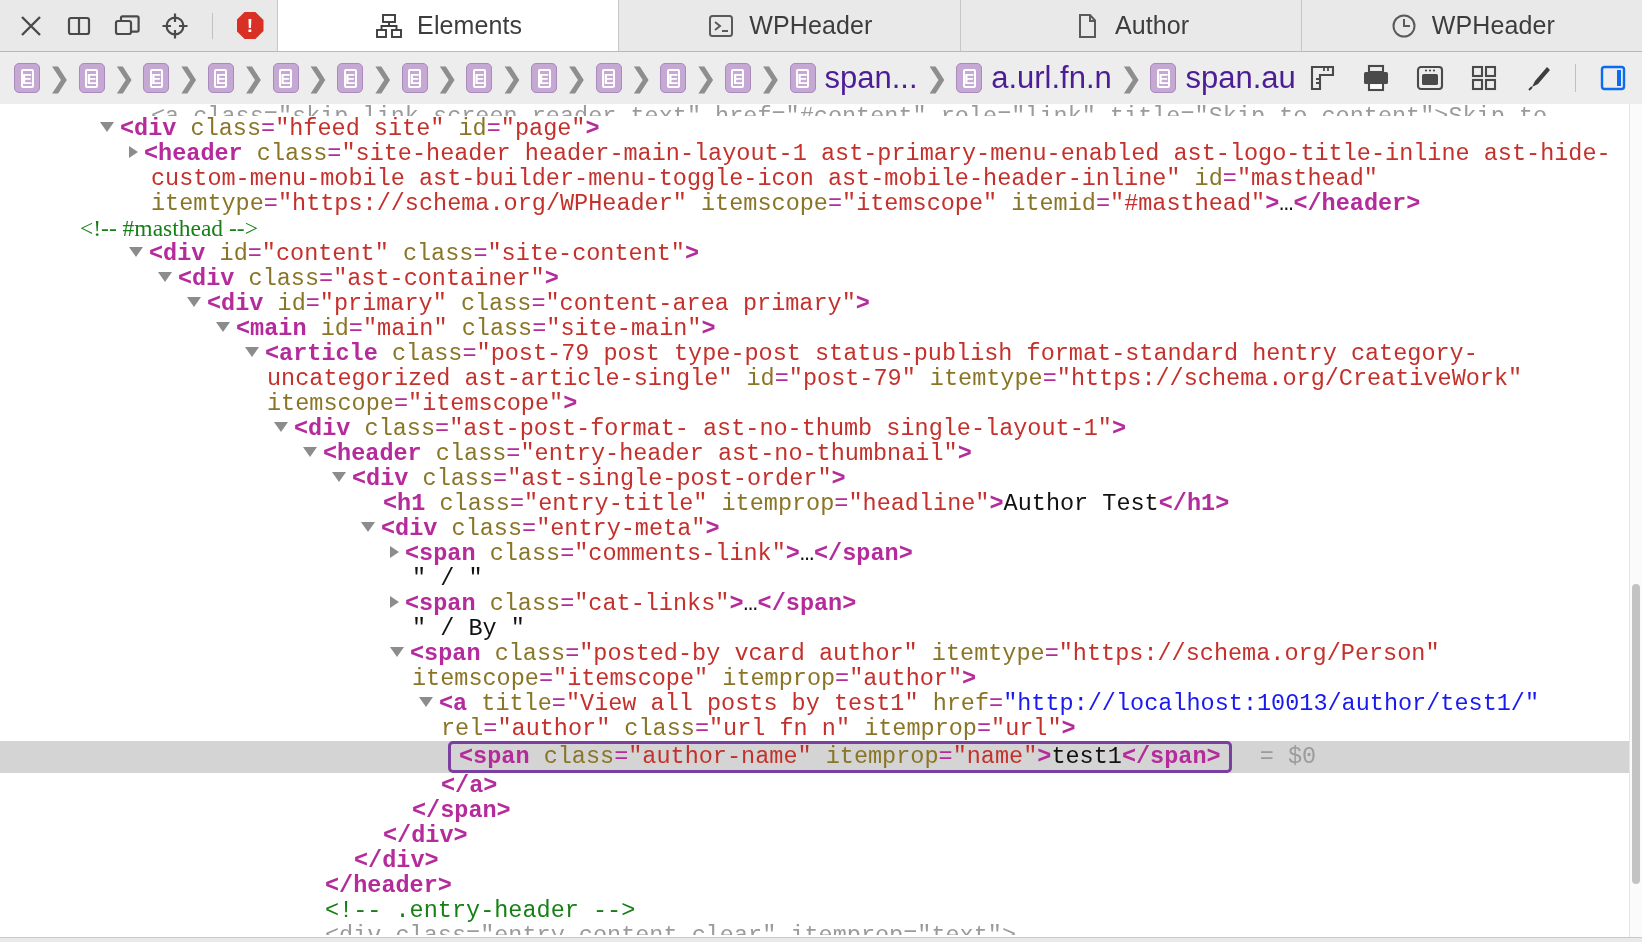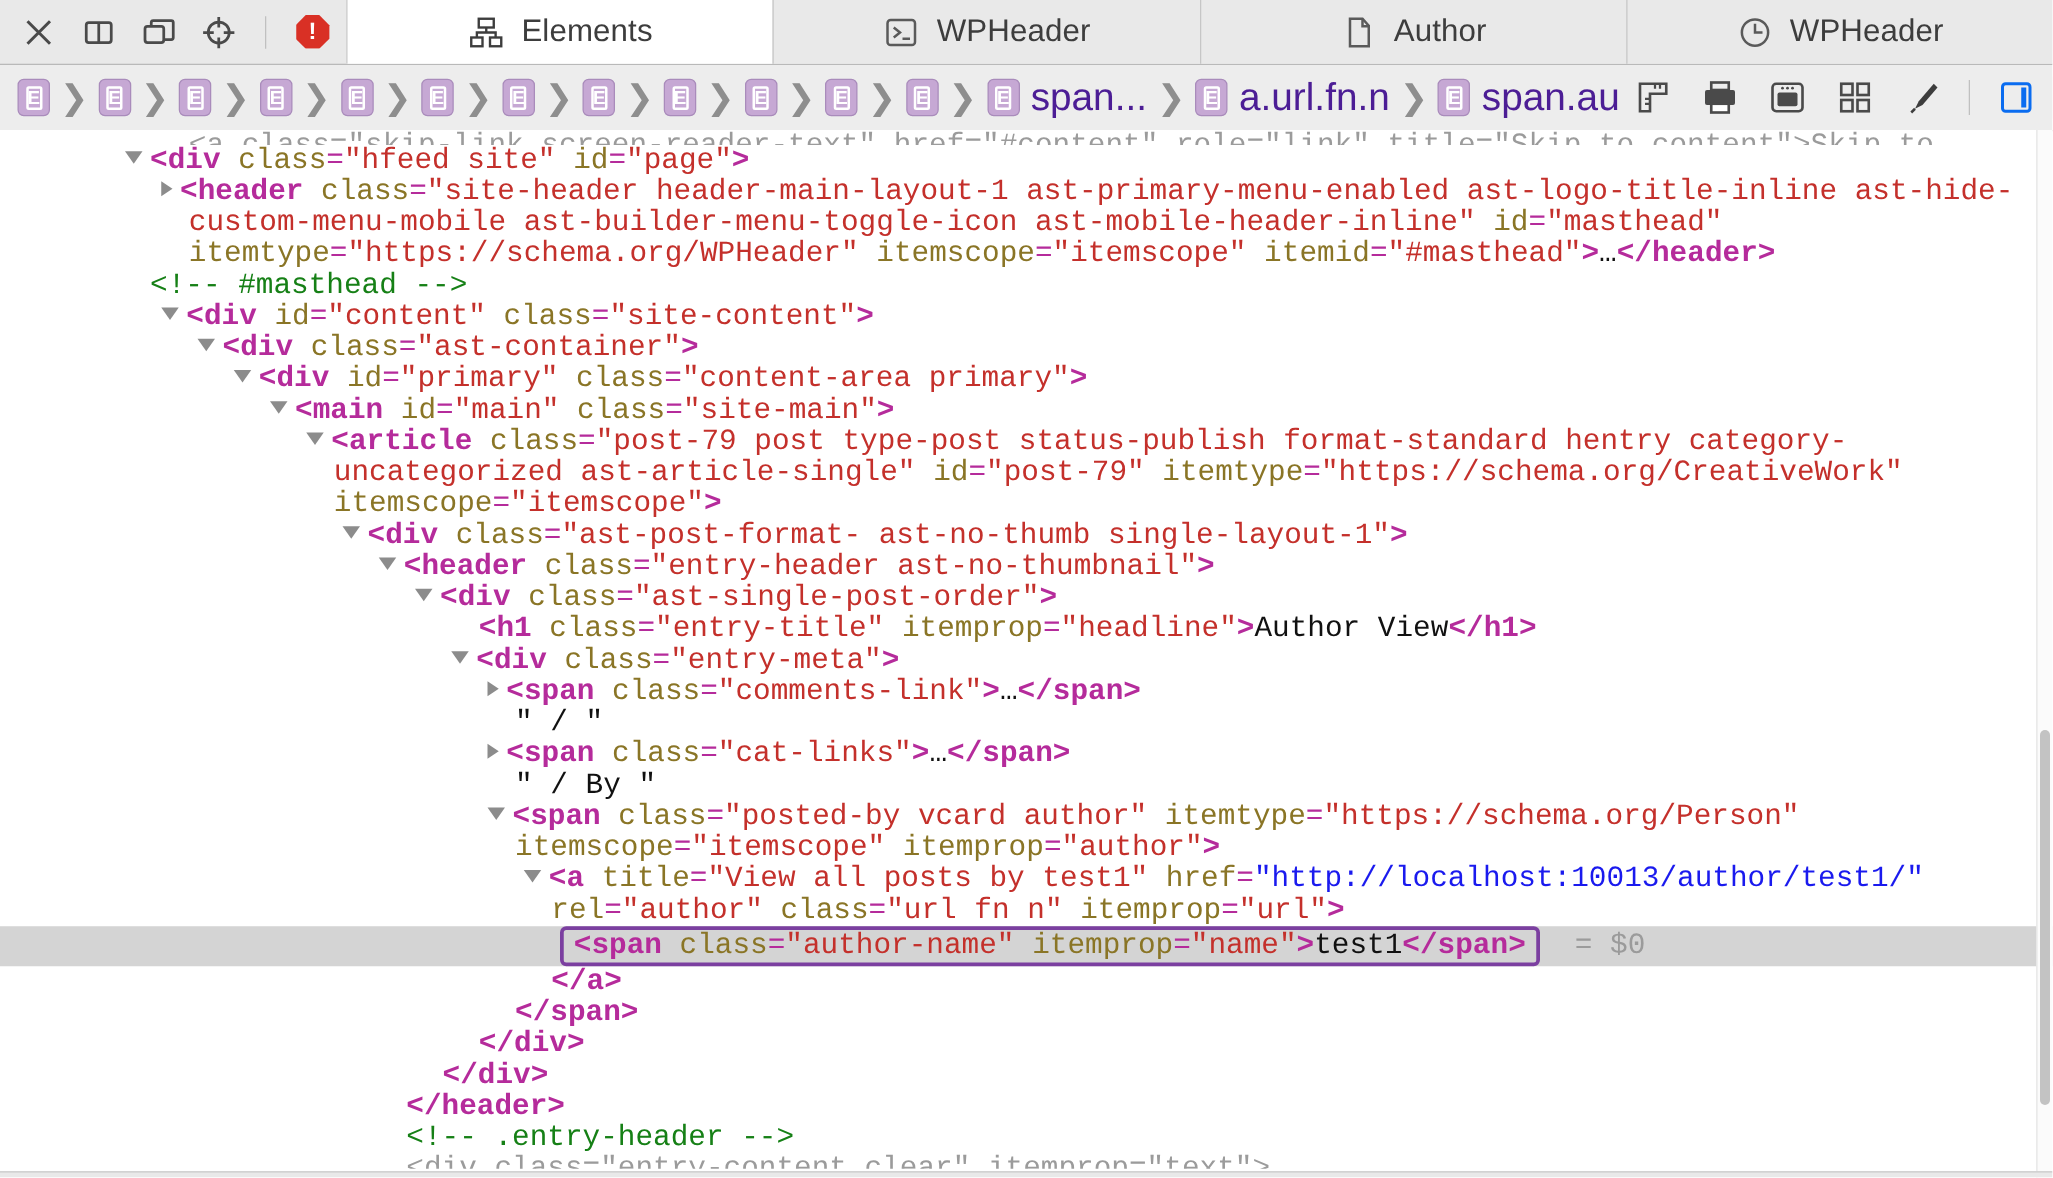--- a/index.html
+++ b/index.html
@@ -471,30 +471,30 @@
           <rect x="19" y="7" width="4" height="16" fill="#0a6cf0"></rect>
         </svg>
     </div>
   </div>
 </div>
 
 <div class="dom" id="domtree">
     <div class="line clipped-top" style="padding-left: 151px; text-indent: 0px;"><span class="gray">&lt;a class="skip-link screen-reader-text" href="#content" role="link" title="Skip to content"&gt;Skip to content&lt;/a&gt;</span></div>
     <div class="line" style="padding-left: 122px; text-indent: -22px;"><span class="tw open"></span><span class="tag">&lt;div</span> <span class="attr">class</span><span class="eq">=</span><span class="val">"hfeed site"</span> <span class="attr">id</span><span class="eq">=</span><span class="val">"page"</span><span class="tag">&gt;</span></div>
     <div class="line" style="padding-left: 151px; text-indent: -22px;"><span class="tw"></span><span class="tag">&lt;header</span> <span class="attr">class</span><span class="eq">=</span><span class="val">"site-header header-main-layout-1 ast-primary-menu-enabled ast-logo-title-inline ast-hide-custom-menu-mobile ast-builder-menu-toggle-icon ast-mobile-header-inline"</span> <span class="attr">id</span><span class="eq">=</span><span class="val">"masthead"</span> <span class="attr">itemtype</span><span class="eq">=</span><span class="val">"https://schema.org/WPHeader"</span> <span class="attr">itemscope</span><span class="eq">=</span><span class="val">"itemscope"</span> <span class="attr">itemid</span><span class="eq">=</span><span class="val">"#masthead"</span><span class="tag">&gt;</span><span class="txt">…</span><span class="tag">&lt;/header&gt;</span></div>
-    <div class="line" style="padding-left: 120px; text-indent: 0px;"><span class="cmt">&lt;!-- #masthead --&gt;</span></div>
+    <div class="line" style="padding-left: 80px; text-indent: 0px; font-family: Liberation Serif, serif;"><span class="cmt">&lt;!-- #masthead --&gt;</span></div>
     <div class="line" style="padding-left: 151px; text-indent: -22px;"><span class="tw open"></span><span class="tag">&lt;div</span> <span class="attr">id</span><span class="eq">=</span><span class="val">"content"</span> <span class="attr">class</span><span class="eq">=</span><span class="val">"site-content"</span><span class="tag">&gt;</span></div>
     <div class="line" style="padding-left: 180px; text-indent: -22px;"><span class="tw open"></span><span class="tag">&lt;div</span> <span class="attr">class</span><span class="eq">=</span><span class="val">"ast-container"</span><span class="tag">&gt;</span></div>
     <div class="line" style="padding-left: 209px; text-indent: -22px;"><span class="tw open"></span><span class="tag">&lt;div</span> <span class="attr">id</span><span class="eq">=</span><span class="val">"primary"</span> <span class="attr">class</span><span class="eq">=</span><span class="val">"content-area primary"</span><span class="tag">&gt;</span></div>
     <div class="line" style="padding-left: 238px; text-indent: -22px;"><span class="tw open"></span><span class="tag">&lt;main</span> <span class="attr">id</span><span class="eq">=</span><span class="val">"main"</span> <span class="attr">class</span><span class="eq">=</span><span class="val">"site-main"</span><span class="tag">&gt;</span></div>
     <div class="line" style="padding-left: 267px; text-indent: -22px;"><span class="tw open"></span><span class="tag">&lt;article</span> <span class="attr">class</span><span class="eq">=</span><span class="val">"post-79 post type-post status-publish format-standard hentry category-uncategorized ast-article-single"</span> <span class="attr">id</span><span class="eq">=</span><span class="val">"post-79"</span> <span class="attr">itemtype</span><span class="eq">=</span><span class="val">"https://schema.org/CreativeWork"</span> <span class="attr">itemscope</span><span class="eq">=</span><span class="val">"itemscope"</span><span class="tag">&gt;</span></div>
     <div class="line" style="padding-left: 296px; text-indent: -22px;"><span class="tw open"></span><span class="tag">&lt;div</span> <span class="attr">class</span><span class="eq">=</span><span class="val">"ast-post-format- ast-no-thumb single-layout-1"</span><span class="tag">&gt;</span></div>
     <div class="line" style="padding-left: 325px; text-indent: -22px;"><span class="tw open"></span><span class="tag">&lt;header</span> <span class="attr">class</span><span class="eq">=</span><span class="val">"entry-header ast-no-thumbnail"</span><span class="tag">&gt;</span></div>
     <div class="line" style="padding-left: 354px; text-indent: -22px;"><span class="tw open"></span><span class="tag">&lt;div</span> <span class="attr">class</span><span class="eq">=</span><span class="val">"ast-single-post-order"</span><span class="tag">&gt;</span></div>
-    <div class="line" style="padding-left: 383px; text-indent: 0px;"><span class="tag">&lt;h1</span> <span class="attr">class</span><span class="eq">=</span><span class="val">"entry-title"</span> <span class="attr">itemprop</span><span class="eq">=</span><span class="val">"headline"</span><span class="tag">&gt;</span><span class="txt">Author View</span><span class="tag">&lt;/h1&gt;</span></div>
+    <div class="line" style="padding-left: 383px; text-indent: 0px;"><span class="tag">&lt;h1</span> <span class="attr">class</span><span class="eq">=</span><span class="val">"entry-title"</span> <span class="attr">itemprop</span><span class="eq">=</span><span class="val">"headline"</span><span class="tag">&gt;</span><span class="txt">Author Test</span><span class="tag">&lt;/h1&gt;</span></div>
     <div class="line" style="padding-left: 383px; text-indent: -22px;"><span class="tw open"></span><span class="tag">&lt;div</span> <span class="attr">class</span><span class="eq">=</span><span class="val">"entry-meta"</span><span class="tag">&gt;</span></div>
     <div class="line" style="padding-left: 412px; text-indent: -22px;"><span class="tw"></span><span class="tag">&lt;span</span> <span class="attr">class</span><span class="eq">=</span><span class="val">"comments-link"</span><span class="tag">&gt;</span><span class="txt">…</span><span class="tag">&lt;/span&gt;</span></div>
     <div class="line" style="padding-left: 412px; text-indent: 0px;"><span class="txt">" / "</span></div>
     <div class="line" style="padding-left: 412px; text-indent: -22px;"><span class="tw"></span><span class="tag">&lt;span</span> <span class="attr">class</span><span class="eq">=</span><span class="val">"cat-links"</span><span class="tag">&gt;</span><span class="txt">…</span><span class="tag">&lt;/span&gt;</span></div>
     <div class="line" style="padding-left: 412px; text-indent: 0px;"><span class="txt">" / By "</span></div>
     <div class="line" style="padding-left: 412px; text-indent: -22px;"><span class="tw open"></span><span class="tag">&lt;span</span> <span class="attr">class</span><span class="eq">=</span><span class="val">"posted-by vcard author"</span> <span class="attr">itemtype</span><span class="eq">=</span><span class="val">"https://schema.org/Person"</span> <span class="attr">itemscope</span><span class="eq">=</span><span class="val">"itemscope"</span> <span class="attr">itemprop</span><span class="eq">=</span><span class="val">"author"</span><span class="tag">&gt;</span></div>
     <div class="line" style="padding-left: 441px; text-indent: -22px;"><span class="tw open"></span><span class="tag">&lt;a</span> <span class="attr">title</span><span class="eq">=</span><span class="val">"View all posts by test1"</span> <span class="attr">href</span><span class="eq">=</span><span class="link">"http://localhost:10013/author/test1/"</span> <span class="attr">rel</span><span class="eq">=</span><span class="val">"author"</span> <span class="attr">class</span><span class="eq">=</span><span class="val">"url fn n"</span> <span class="attr">itemprop</span><span class="eq">=</span><span class="val">"url"</span><span class="tag">&gt;</span></div>
     <div class="line selrow" style="padding-left: 448px;"><span class="selbox"><span class="tag">&lt;span</span> <span class="attr">class</span><span class="eq">=</span><span class="val">"author-name"</span> <span class="attr">itemprop</span><span class="eq">=</span><span class="val">"name"</span><span class="tag">&gt;</span><span class="txt">test1</span><span class="tag">&lt;/span&gt;</span></span><span class="gray">  = $0</span></div>
     <div class="line" style="padding-left: 441px; text-indent: 0px;"><span class="tag">&lt;/a&gt;</span></div>
     <div class="line" style="padding-left: 412px; text-indent: 0px;"><span class="tag">&lt;/span&gt;</span></div>

